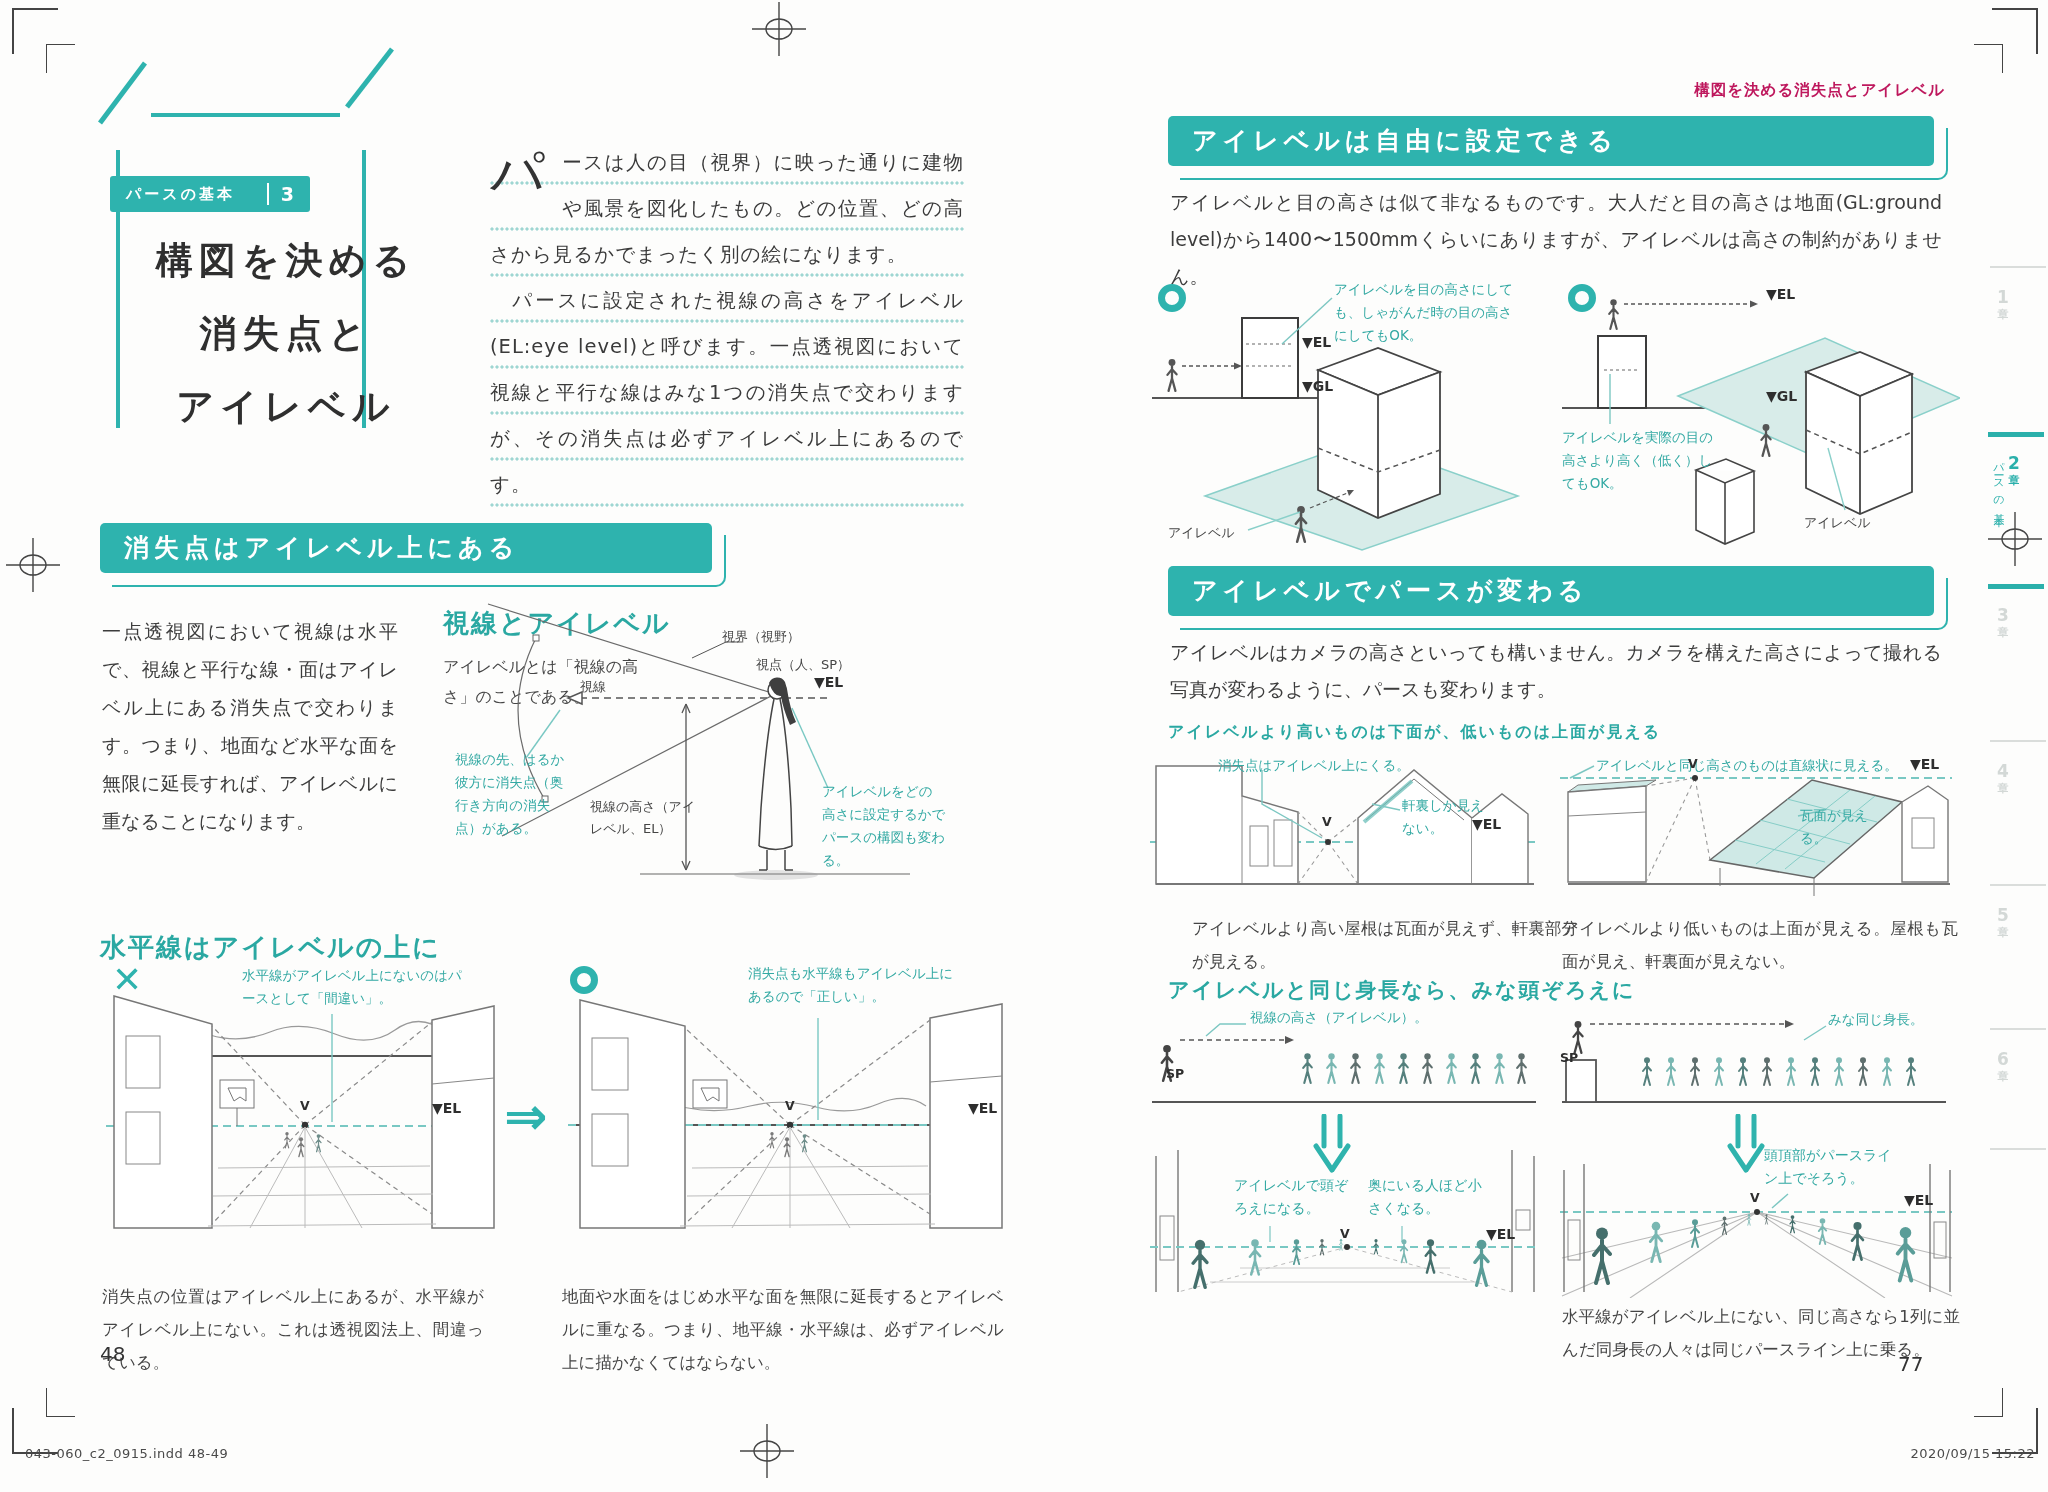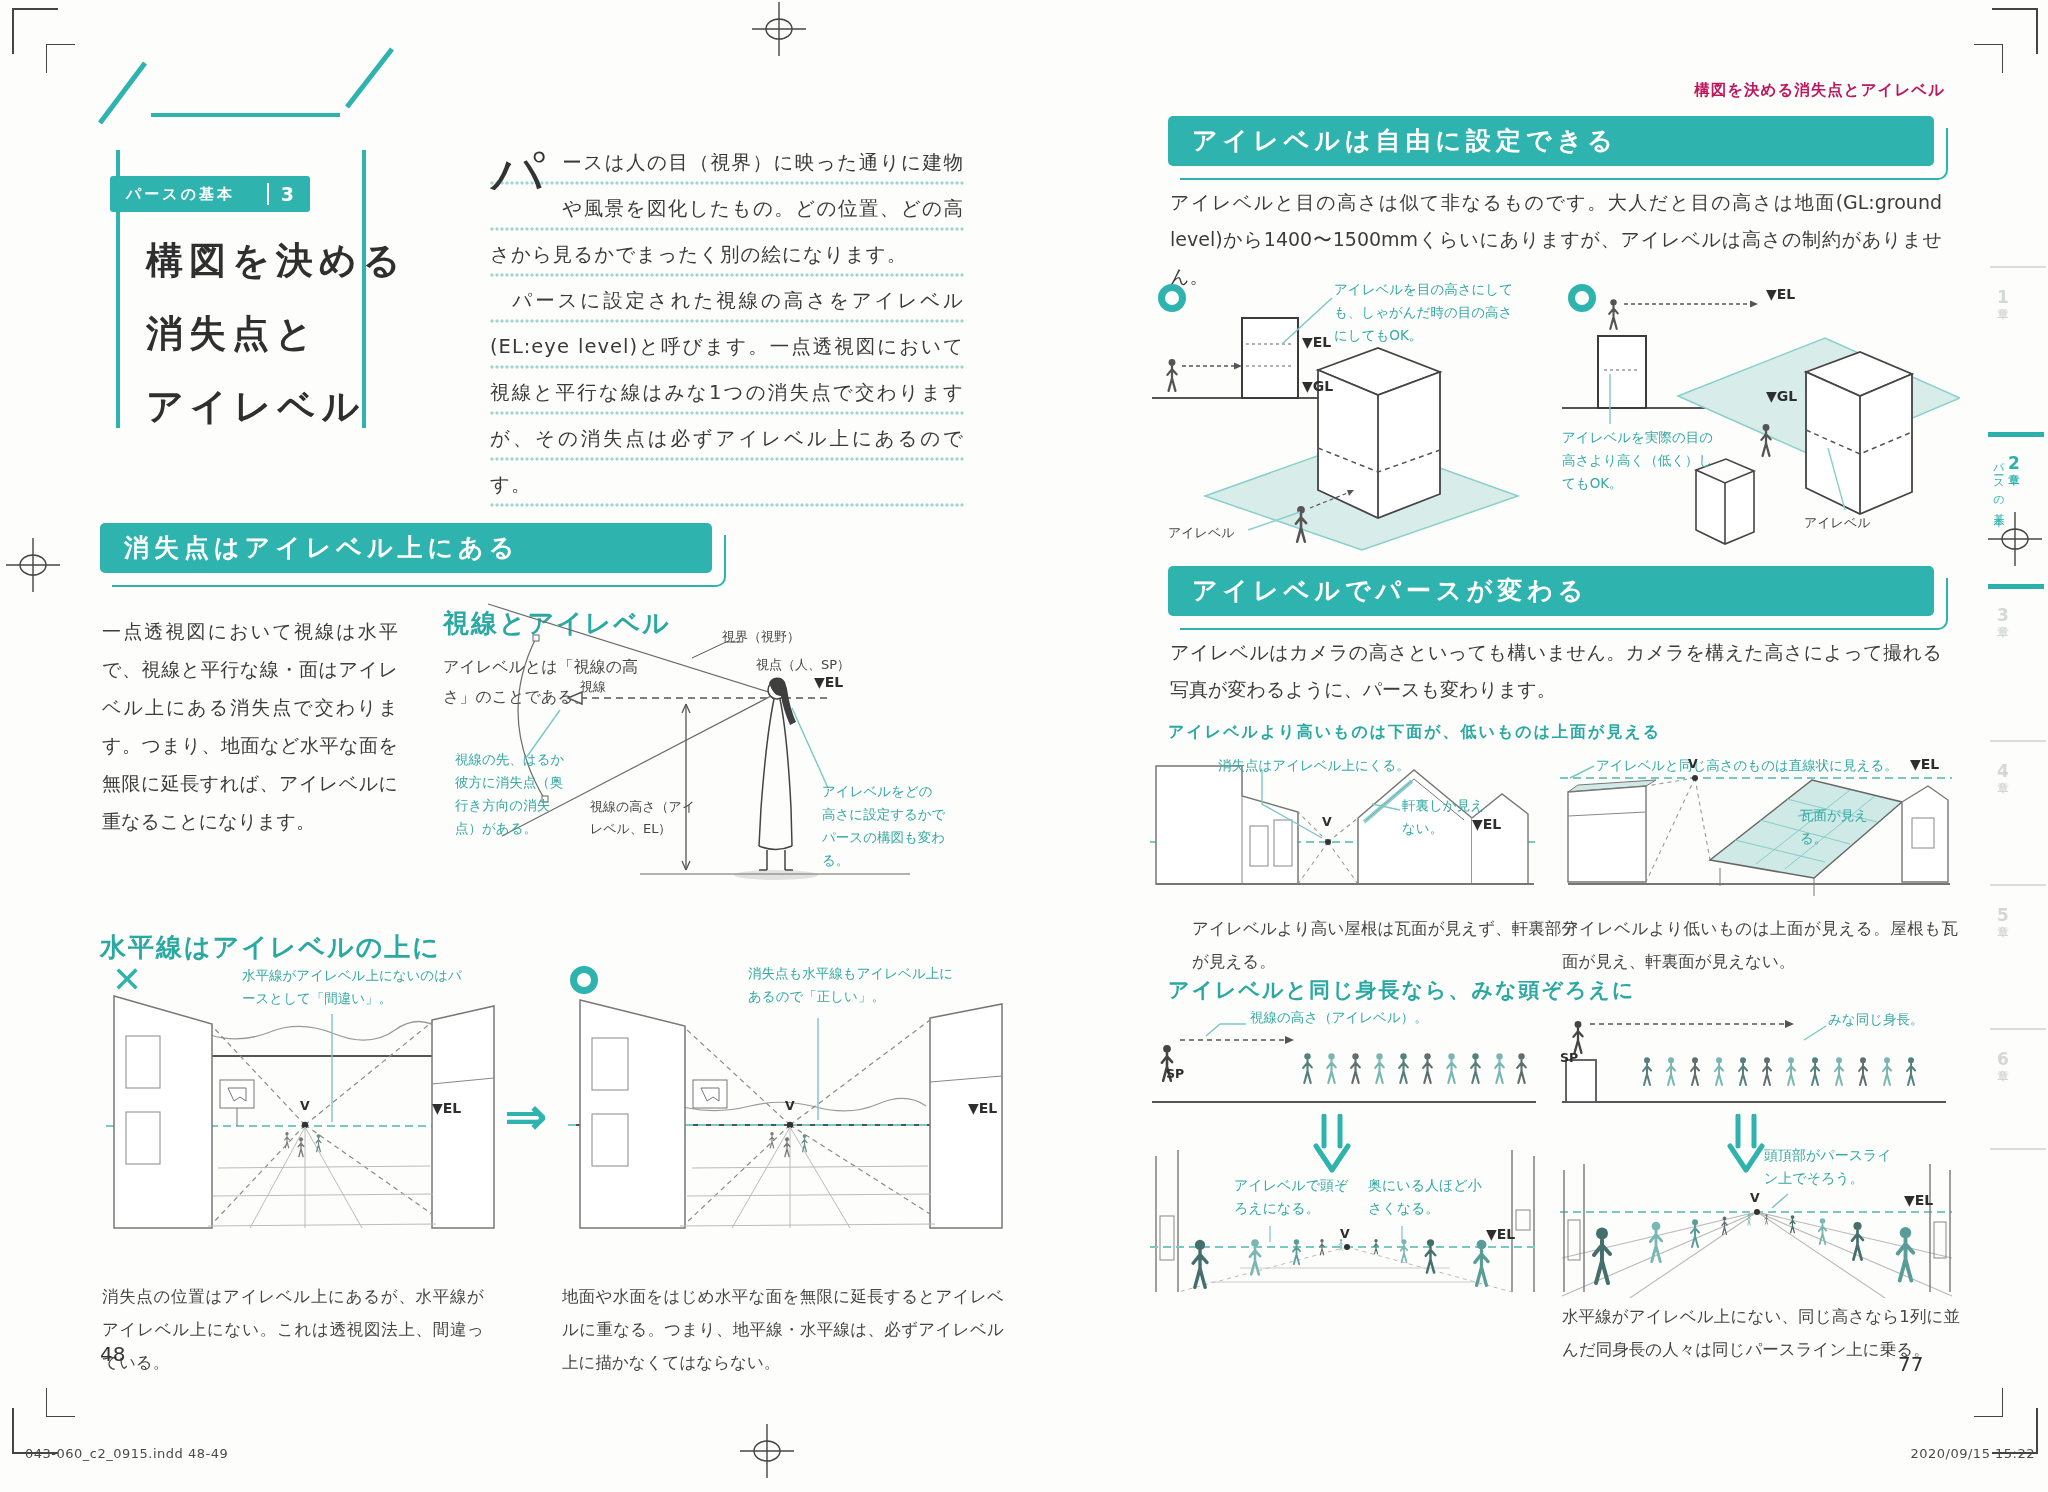--- a/index.html
+++ b/index.html
@@ -9,21 +9,21 @@
   
   .cl{position:absolute;width:44px;height:44px;}
   .reg{stroke:#444;fill:none;stroke-width:1.4;}
   
   .vline{position:absolute;width:4px;background:#2eb3ae;}
   
   .tag{display:flex;align-items:center;background:#2eb3ae;color:#fff;border-radius:3px;}
   .tag .s{font-size:15px;font-weight:bold;letter-spacing:3px;padding-left:16px;}
   .tag .dv{width:1.5px;height:22px;background:#fff;margin:0 12px 0 auto;}
   .tag .n{font-size:19px;font-weight:bold;padding-right:16px;}
-  .title{font-size:37px;font-weight:bold;letter-spacing:6px;line-height:73px;color:#2f2f2f;}
+  .title{font-size:37px;font-weight:bold;letter-spacing:6px;line-height:73px;color:#2f2f2f;text-align:center;}
   
   .ruled{font-size:19.5px;line-height:46px;letter-spacing:1px;text-align:justify;color:#3a3a3a;
     background-image:radial-gradient(circle at 2px 43px,#9ed6d2 1.3px,rgba(0,0,0,0) 1.9px);
     background-size:5px 46px;}
   .dropcap{float:left;font-size:54px;line-height:58px;padding:4px 16px 0 0;font-weight:500;color:#333;}
   
   .secbar{position:absolute;height:50px;background:#2eb3ae;border-radius:5px;color:#fff;
     font-size:25px;font-weight:bold;letter-spacing:5px;line-height:50px;padding-left:24px;box-sizing:border-box;}
   .secbar::after{content:"";position:absolute;left:12px;top:12px;width:100%;height:100%;
     border-right:2.5px solid #2eb3ae;border-bottom:2.5px solid #2eb3ae;border-radius:0 0 10px 0;}

